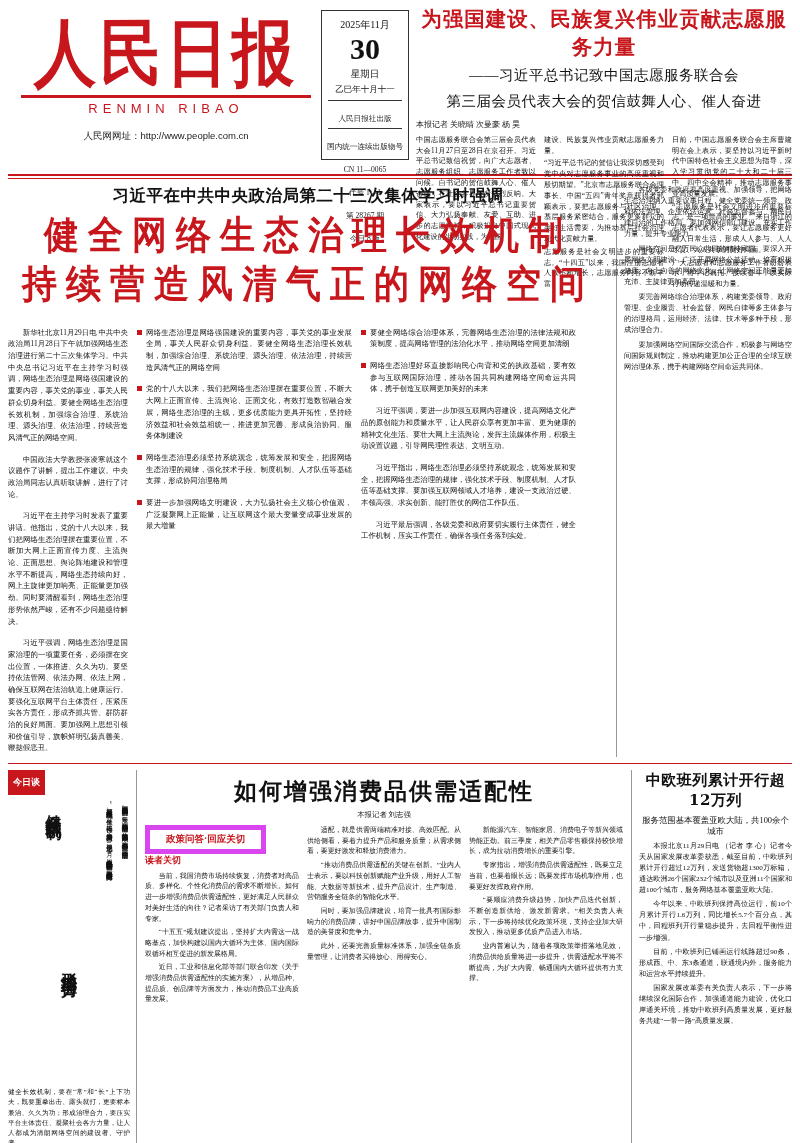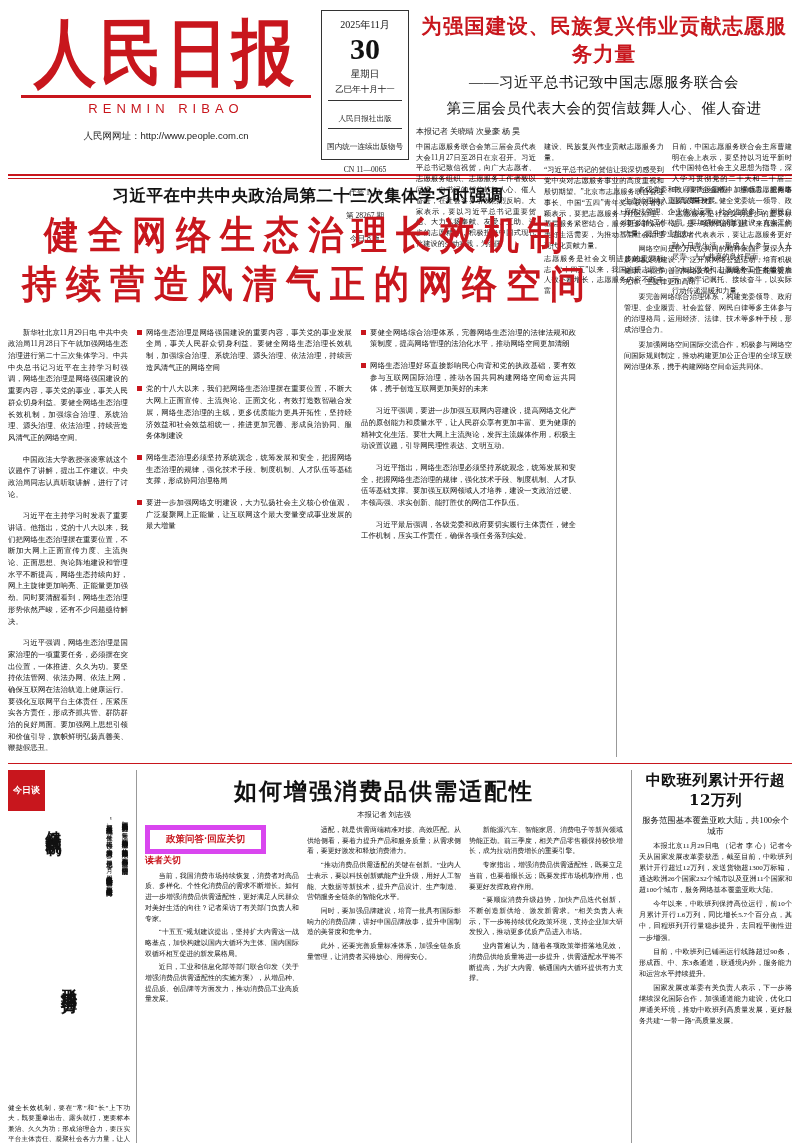--- a/index.html
+++ b/index.html
@@ -36,21 +36,21 @@
     border:1px solid #333; text-align:center; box-sizing:border-box;
     padding-top:6px; font-size:9px; line-height:1.5;
   }
   .datebox .ymd{font-size:10px;}
   .datebox .day{font-size:30px; font-weight:700; line-height:1.05; margin:1px 0 2px;}
   .datebox .wk{font-size:9.5px;}
   .datebox .lunar{font-size:8.5px; margin-top:2px;}
   .datebox .small{font-size:7.6px; line-height:1.45; margin-top:12px; color:#222;}
   .datebox .hr{border-top:1px solid #333; margin:4px 6px;}
 
-  .head-right{position:absolute; left:408px; top:13px; right:0;}
+  .head-right{position:absolute; left:408px; top:6px; right:0;}
   .hr-title{
     font-size:20.5px; font-weight:700; color:#c8161d; text-align:center;
     letter-spacing:1px; line-height:1.35;
     font-family:"DejaVu Serif",serif;
   }
   .hr-sub{
     font-size:14.5px; color:#111; text-align:center; line-height:1.5;
     margin-top:4px; letter-spacing:.5px;
   }
   .hr-byline{font-size:8px; text-align:left; margin-top:6px; color:#222;}
@@ -110,21 +110,21 @@
   }
   .vtitle-wrap{display:flex; justify-content:center; gap:6px;}
   .mini-col{
     font-size:6.4px; line-height:1.5; writing-mode:vertical-rl;
     height:150px; text-align:justify; letter-spacing:.2px;
   }
   .mid-left-note{font-size:6.6px; line-height:1.55; text-align:justify; margin-top:8px;}
 
   .tag-today{
     display:inline-block; background:#c8161d; color:#fff; font-size:9px;
-    padding:14px 5px; font-weight:700; font-family:"Liberation Sans",sans-serif;
+    padding:6px 5px; font-weight:700; font-family:"Liberation Sans",sans-serif;
   }
   .tag-row{display:flex; align-items:center; gap:4px;}
 
   .mid-head{
     text-align:center; font-size:23px; font-weight:700; letter-spacing:2px;
     font-family:"DejaVu Serif",serif; margin:6px 0 3px;
   }
   .mid-byline{text-align:center; font-size:7.4px; margin-bottom:5px;}
   .mid-cols{display:flex; gap:8px;}
   .mid-cols .mc{font-size:6.9px; line-height:1.55; text-align:justify; flex:1;}

